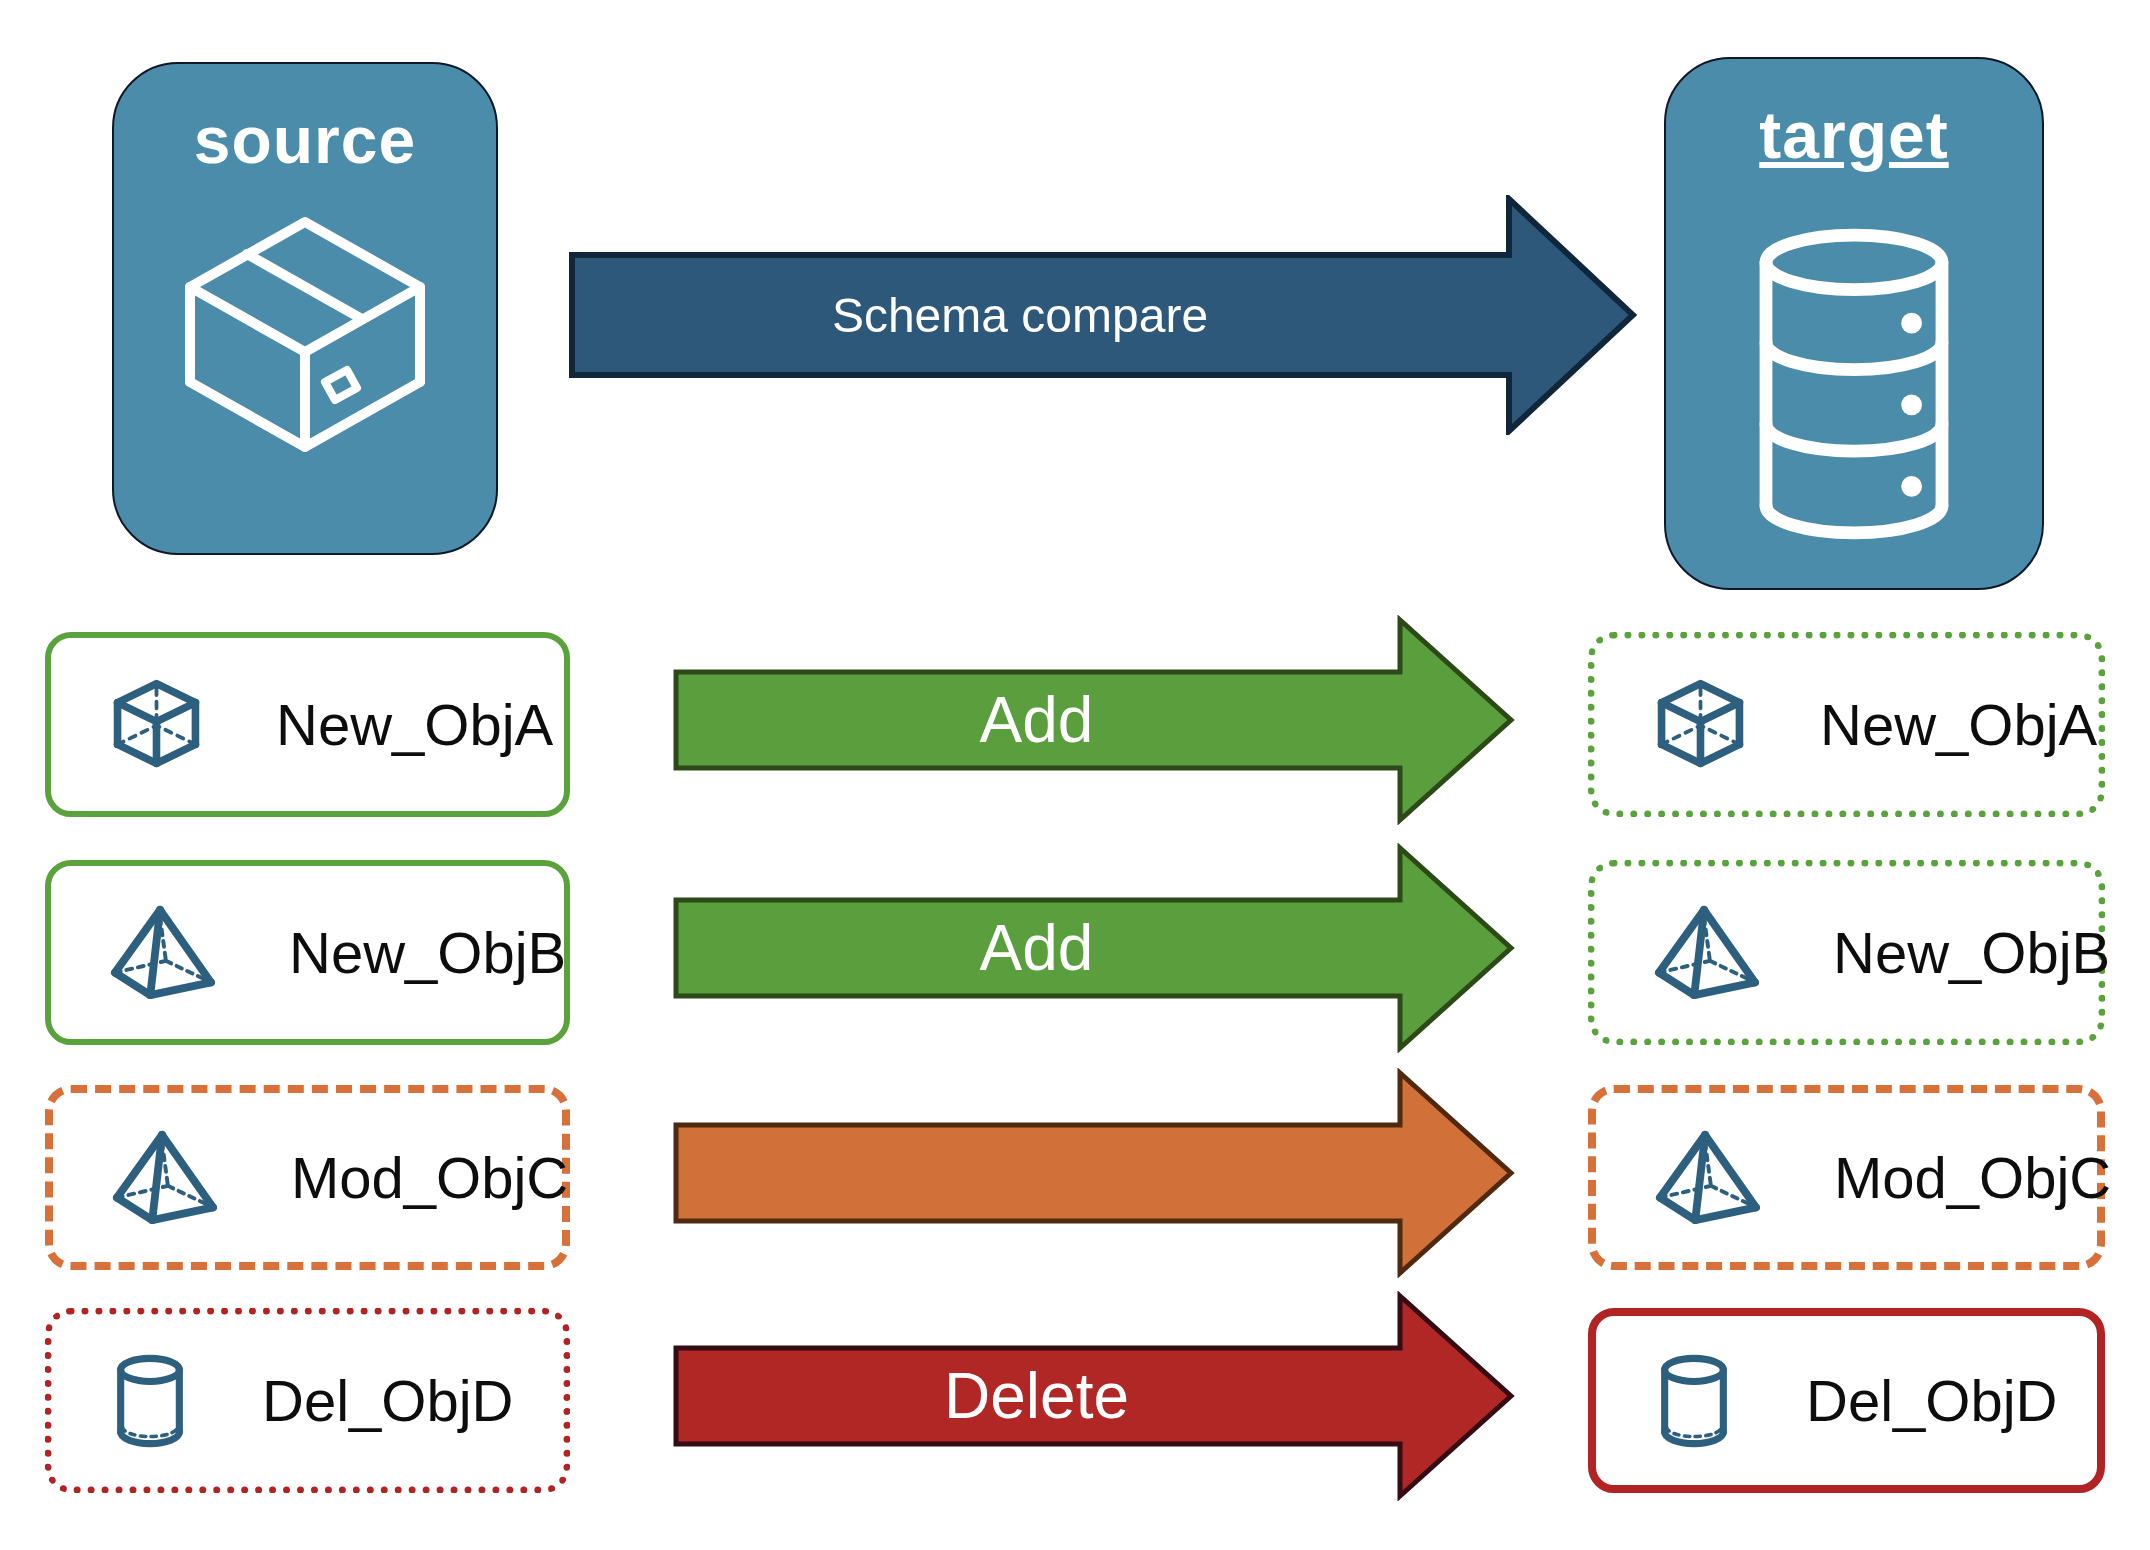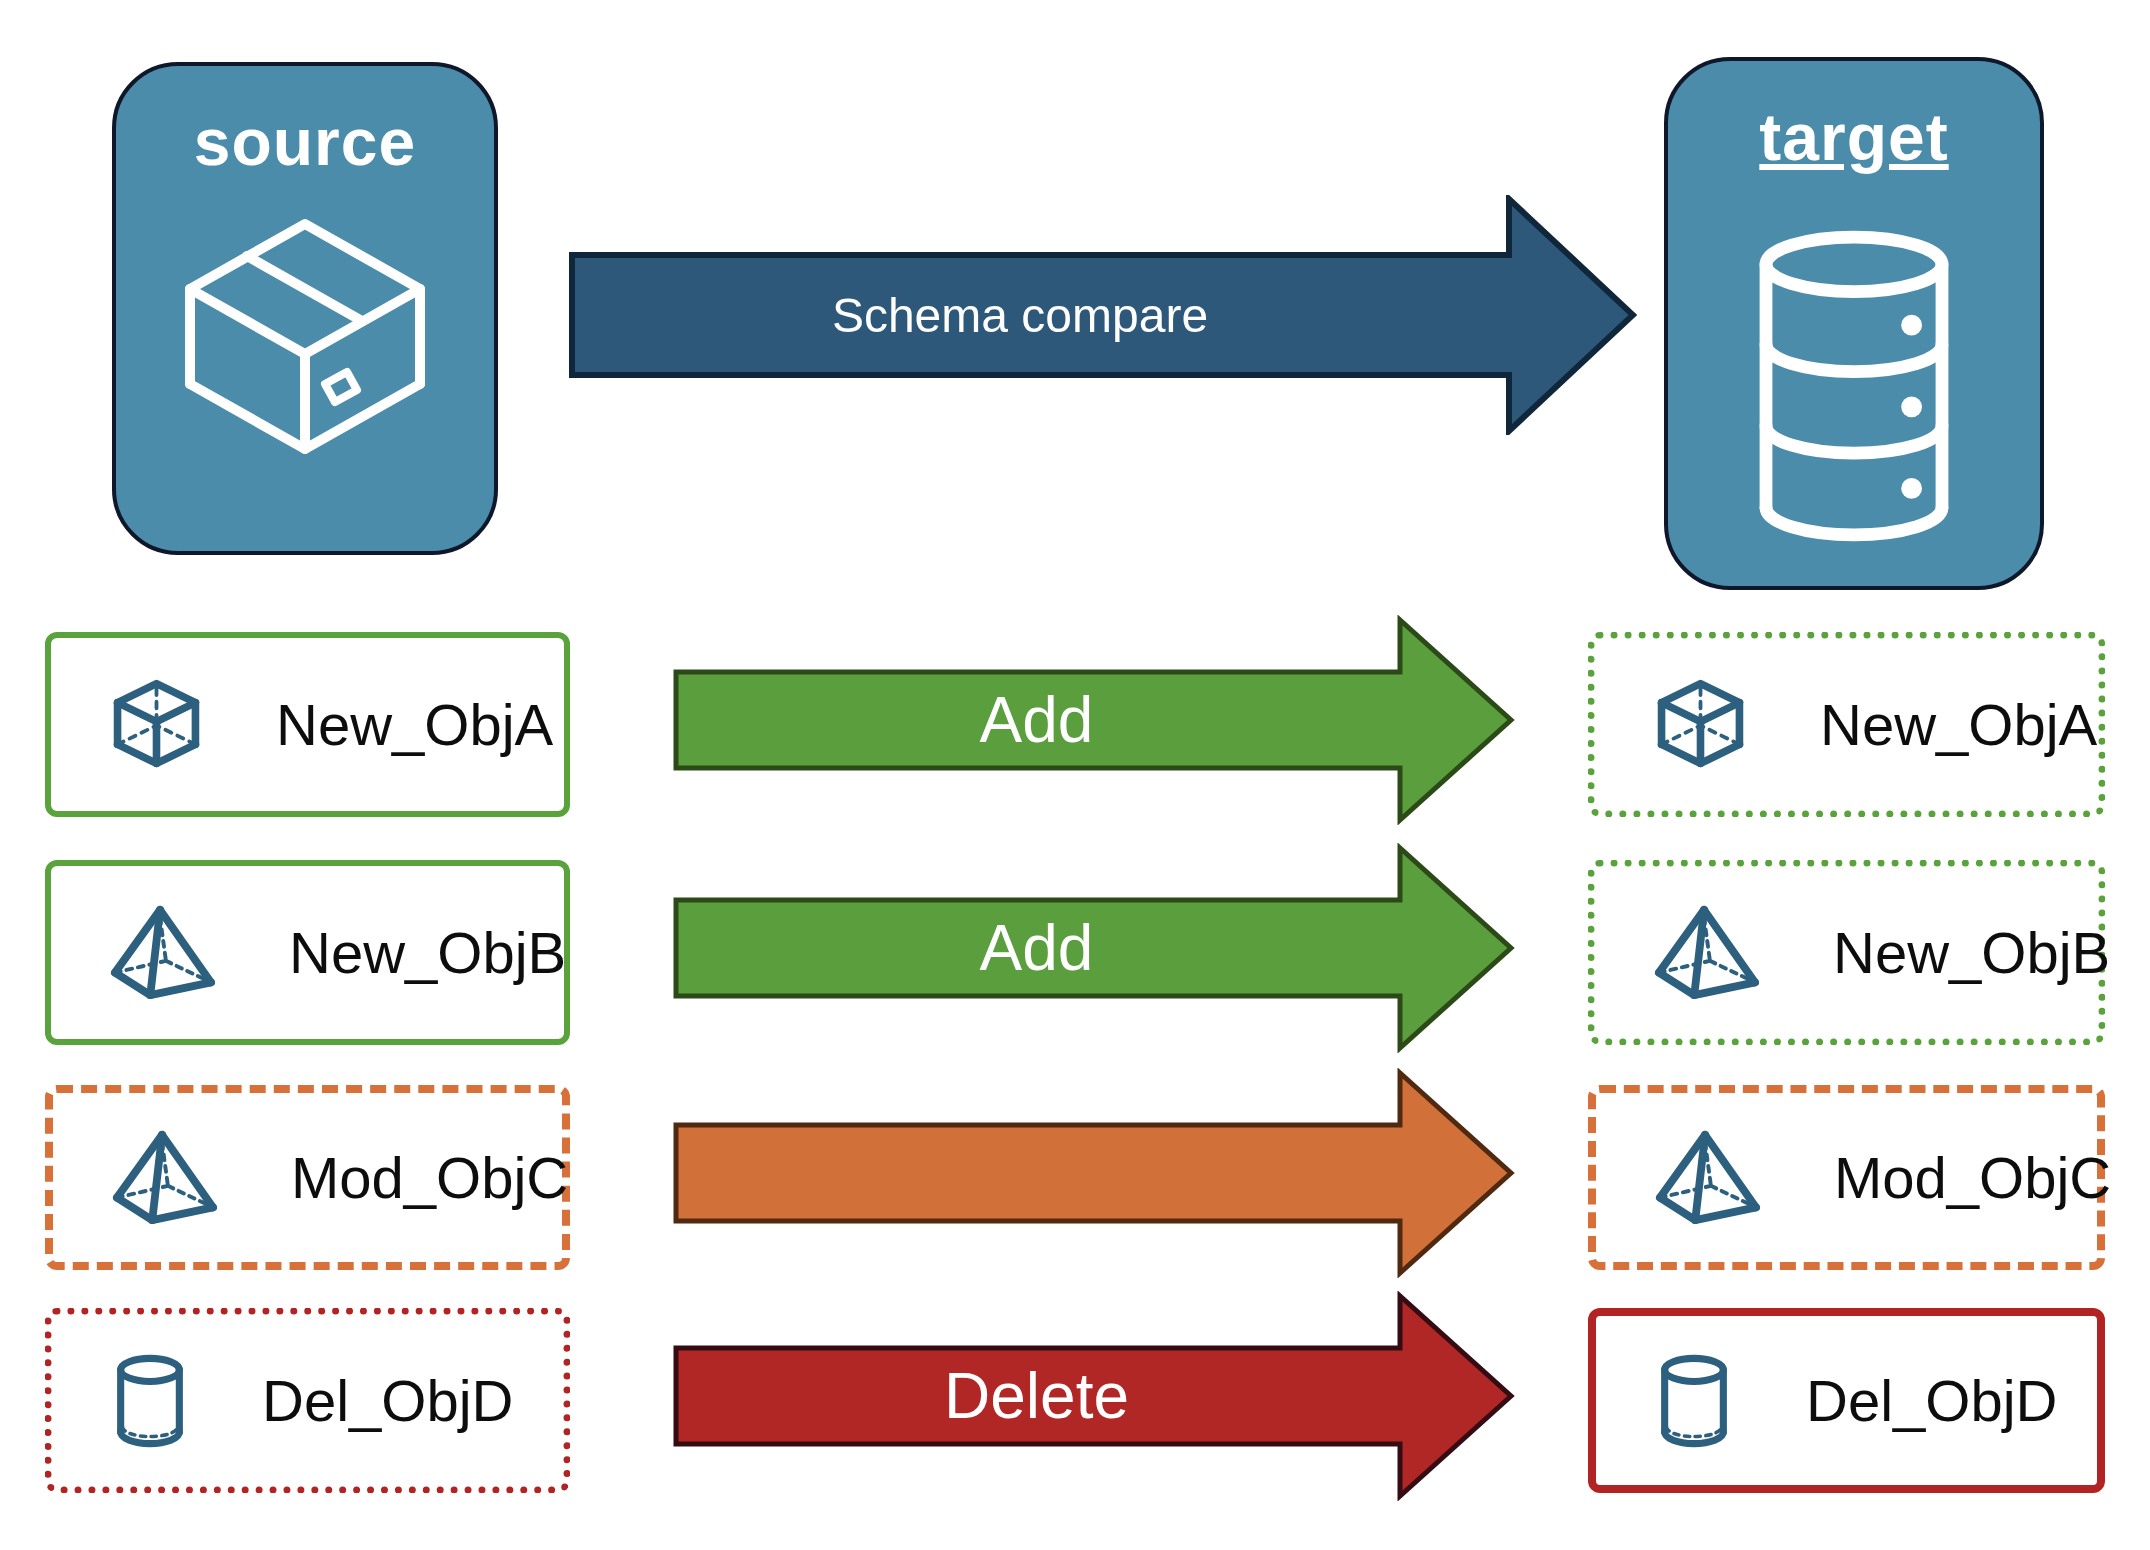--- a/index.html
+++ b/index.html
@@ -3,33 +3,33 @@
 <meta charset="utf-8">
 <style>
   html,body{margin:0;padding:0;}
   body{
     width:2150px;height:1550px;background:#ffffff;position:relative;
     font-family:"Liberation Sans", sans-serif;overflow:hidden;
   }
 
   
   .panel{
-    position:absolute;background:#4b8caa;border:4px solid #0f172a;
+    position:absolute;background:#4b8caa;border:2px solid #0f172a;
     border-radius:66px;box-sizing:border-box;
   }
   .panel-label{
     position:absolute;left:0;right:0;text-align:center;
     color:#ffffff;font-weight:700;font-size:66px;letter-spacing:1px;
   }
   .panel-icon{position:absolute;left:50%;transform:translateX(-50%);}
 
   
   .obj-box{
     position:absolute;height:185px;box-sizing:border-box;background:#ffffff;
-    border-radius:12px;display:flex;align-items:center;
+    border-radius:26px;display:flex;align-items:center;
   }
   .b-green-solid {border:6px solid #5aa23c;}
   .b-green-dotted{border:7px dotted #5aa23c;}
   .b-orange-dashed{border:8px dashed #d8703a;}
   .b-red-dotted  {border:7px dotted #b22323;}
   .b-red-solid   {border:8px solid #b22323;}
   .obj-icon{margin-left:58px;flex:0 0 auto;}
   .obj-label{font-size:58px;color:#0d0d0d;margin-left:72px;white-space:nowrap;}
 
   

